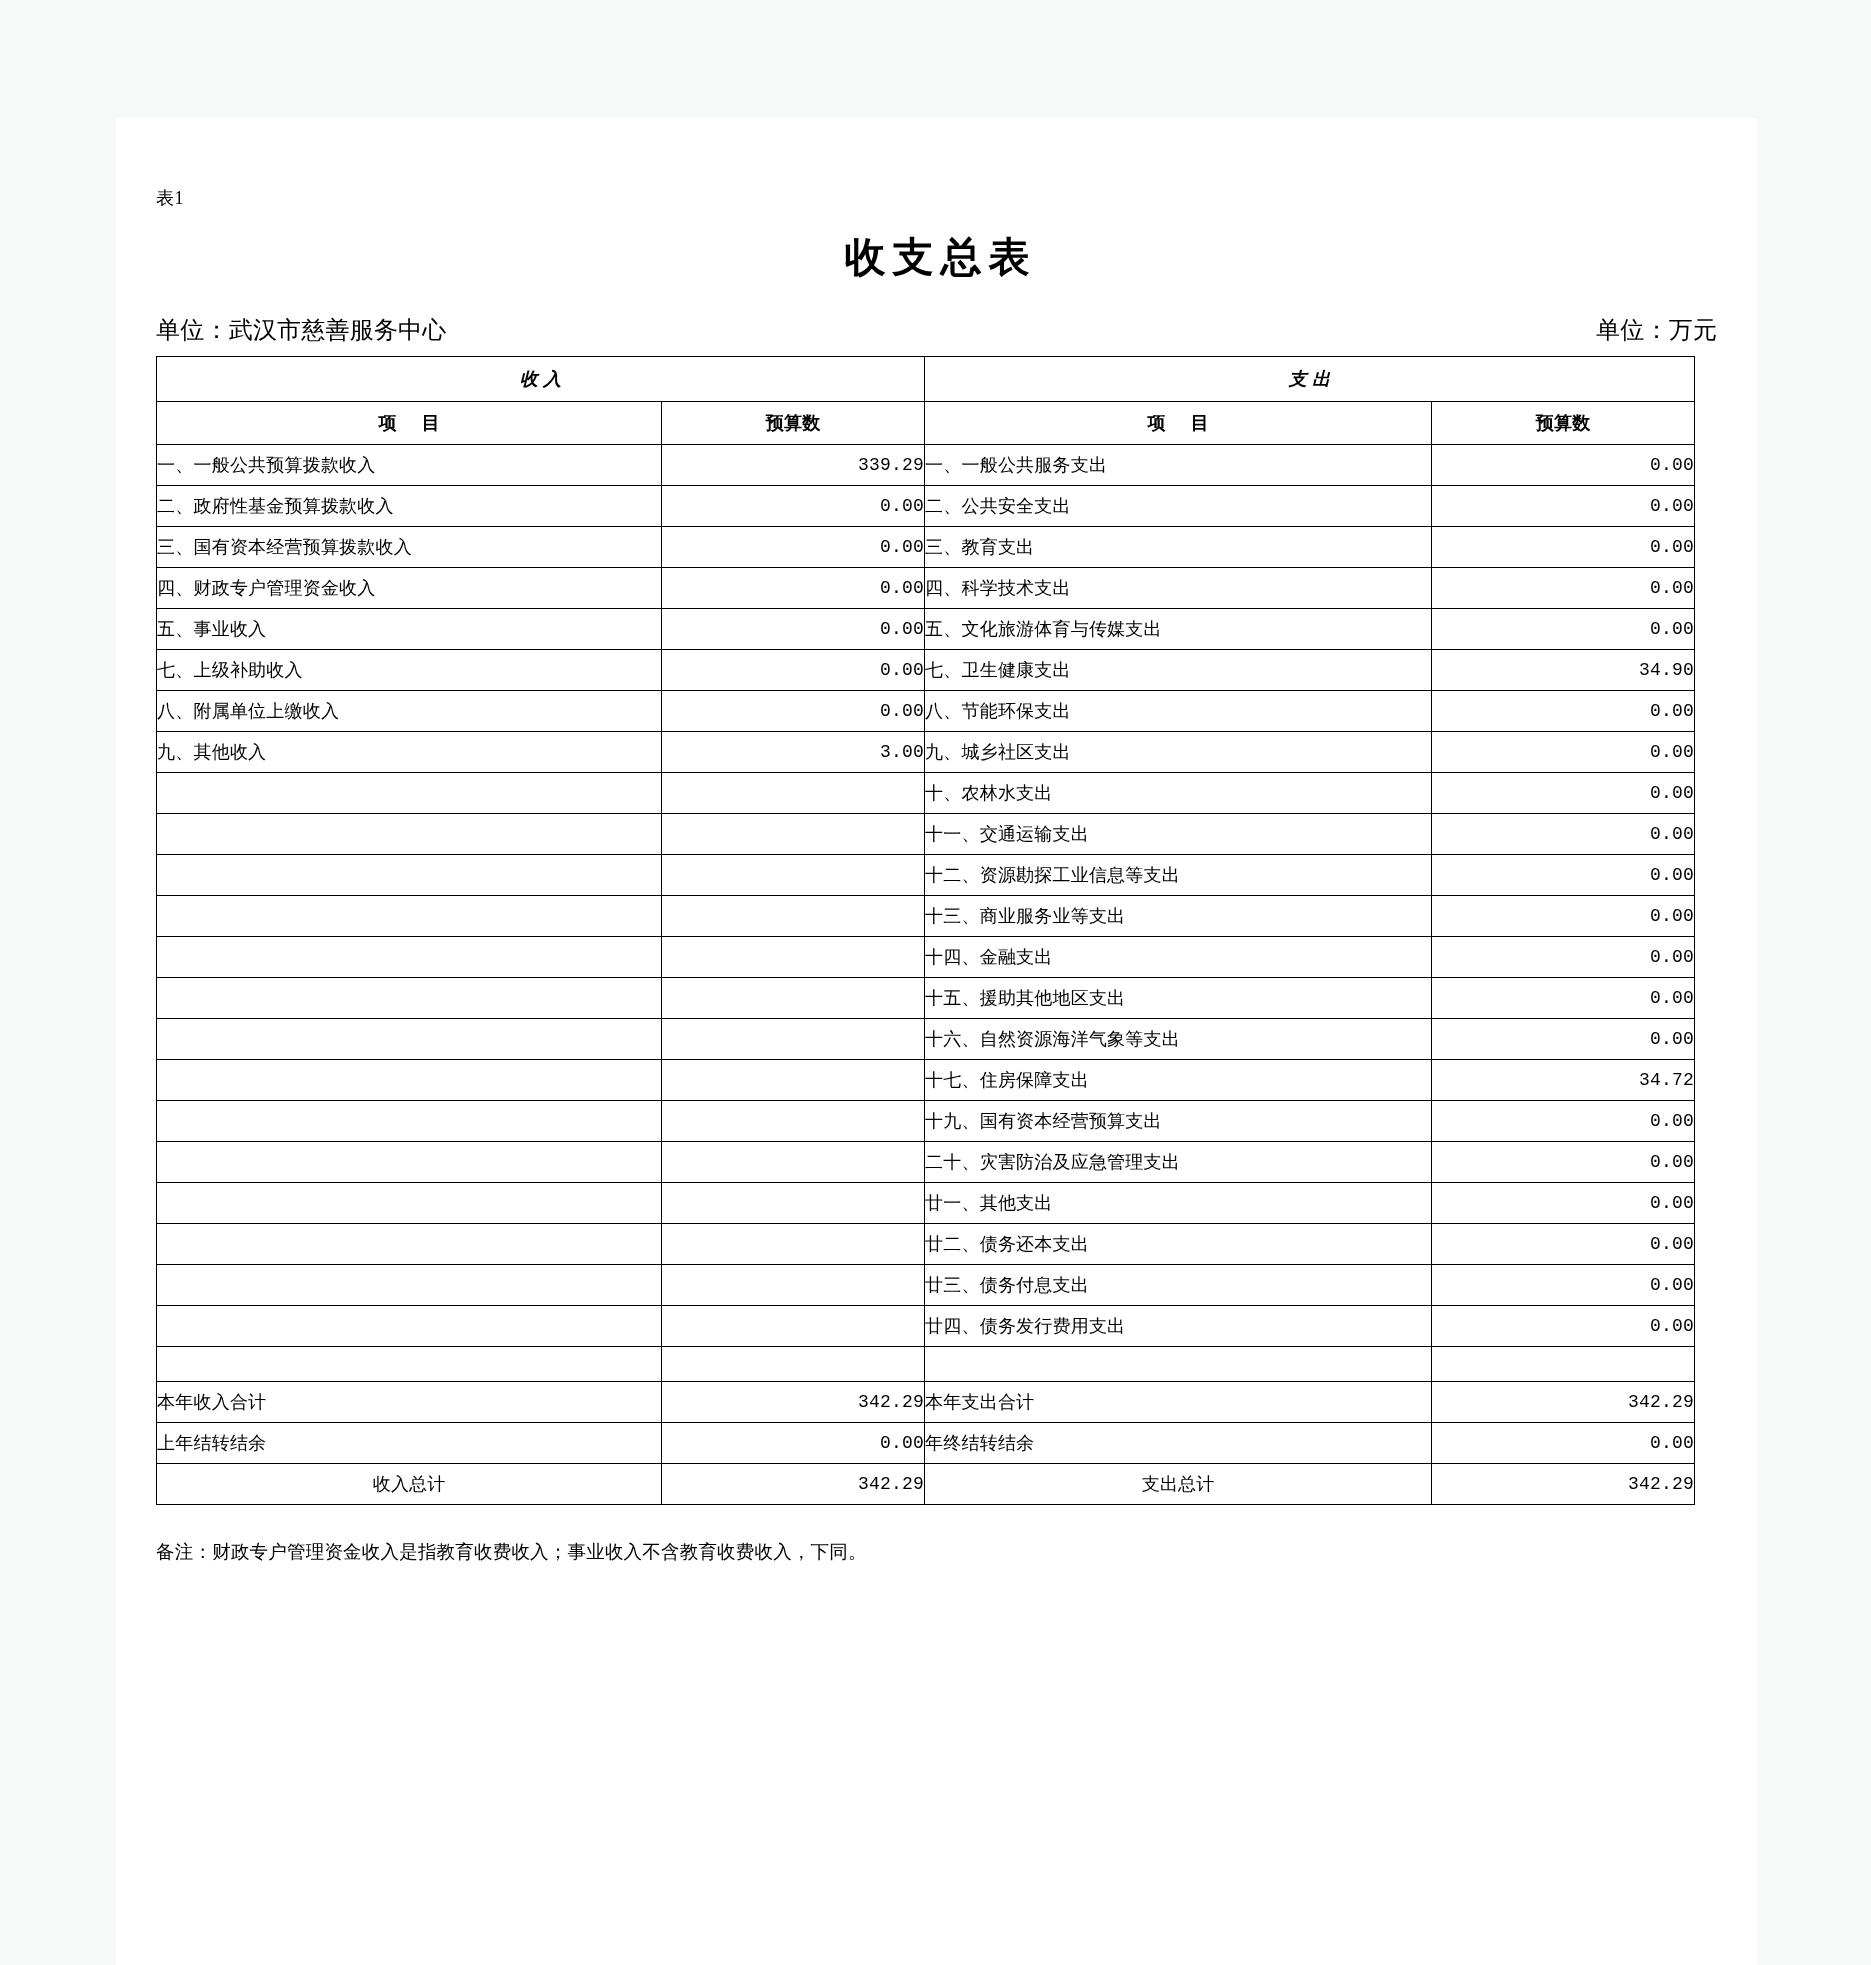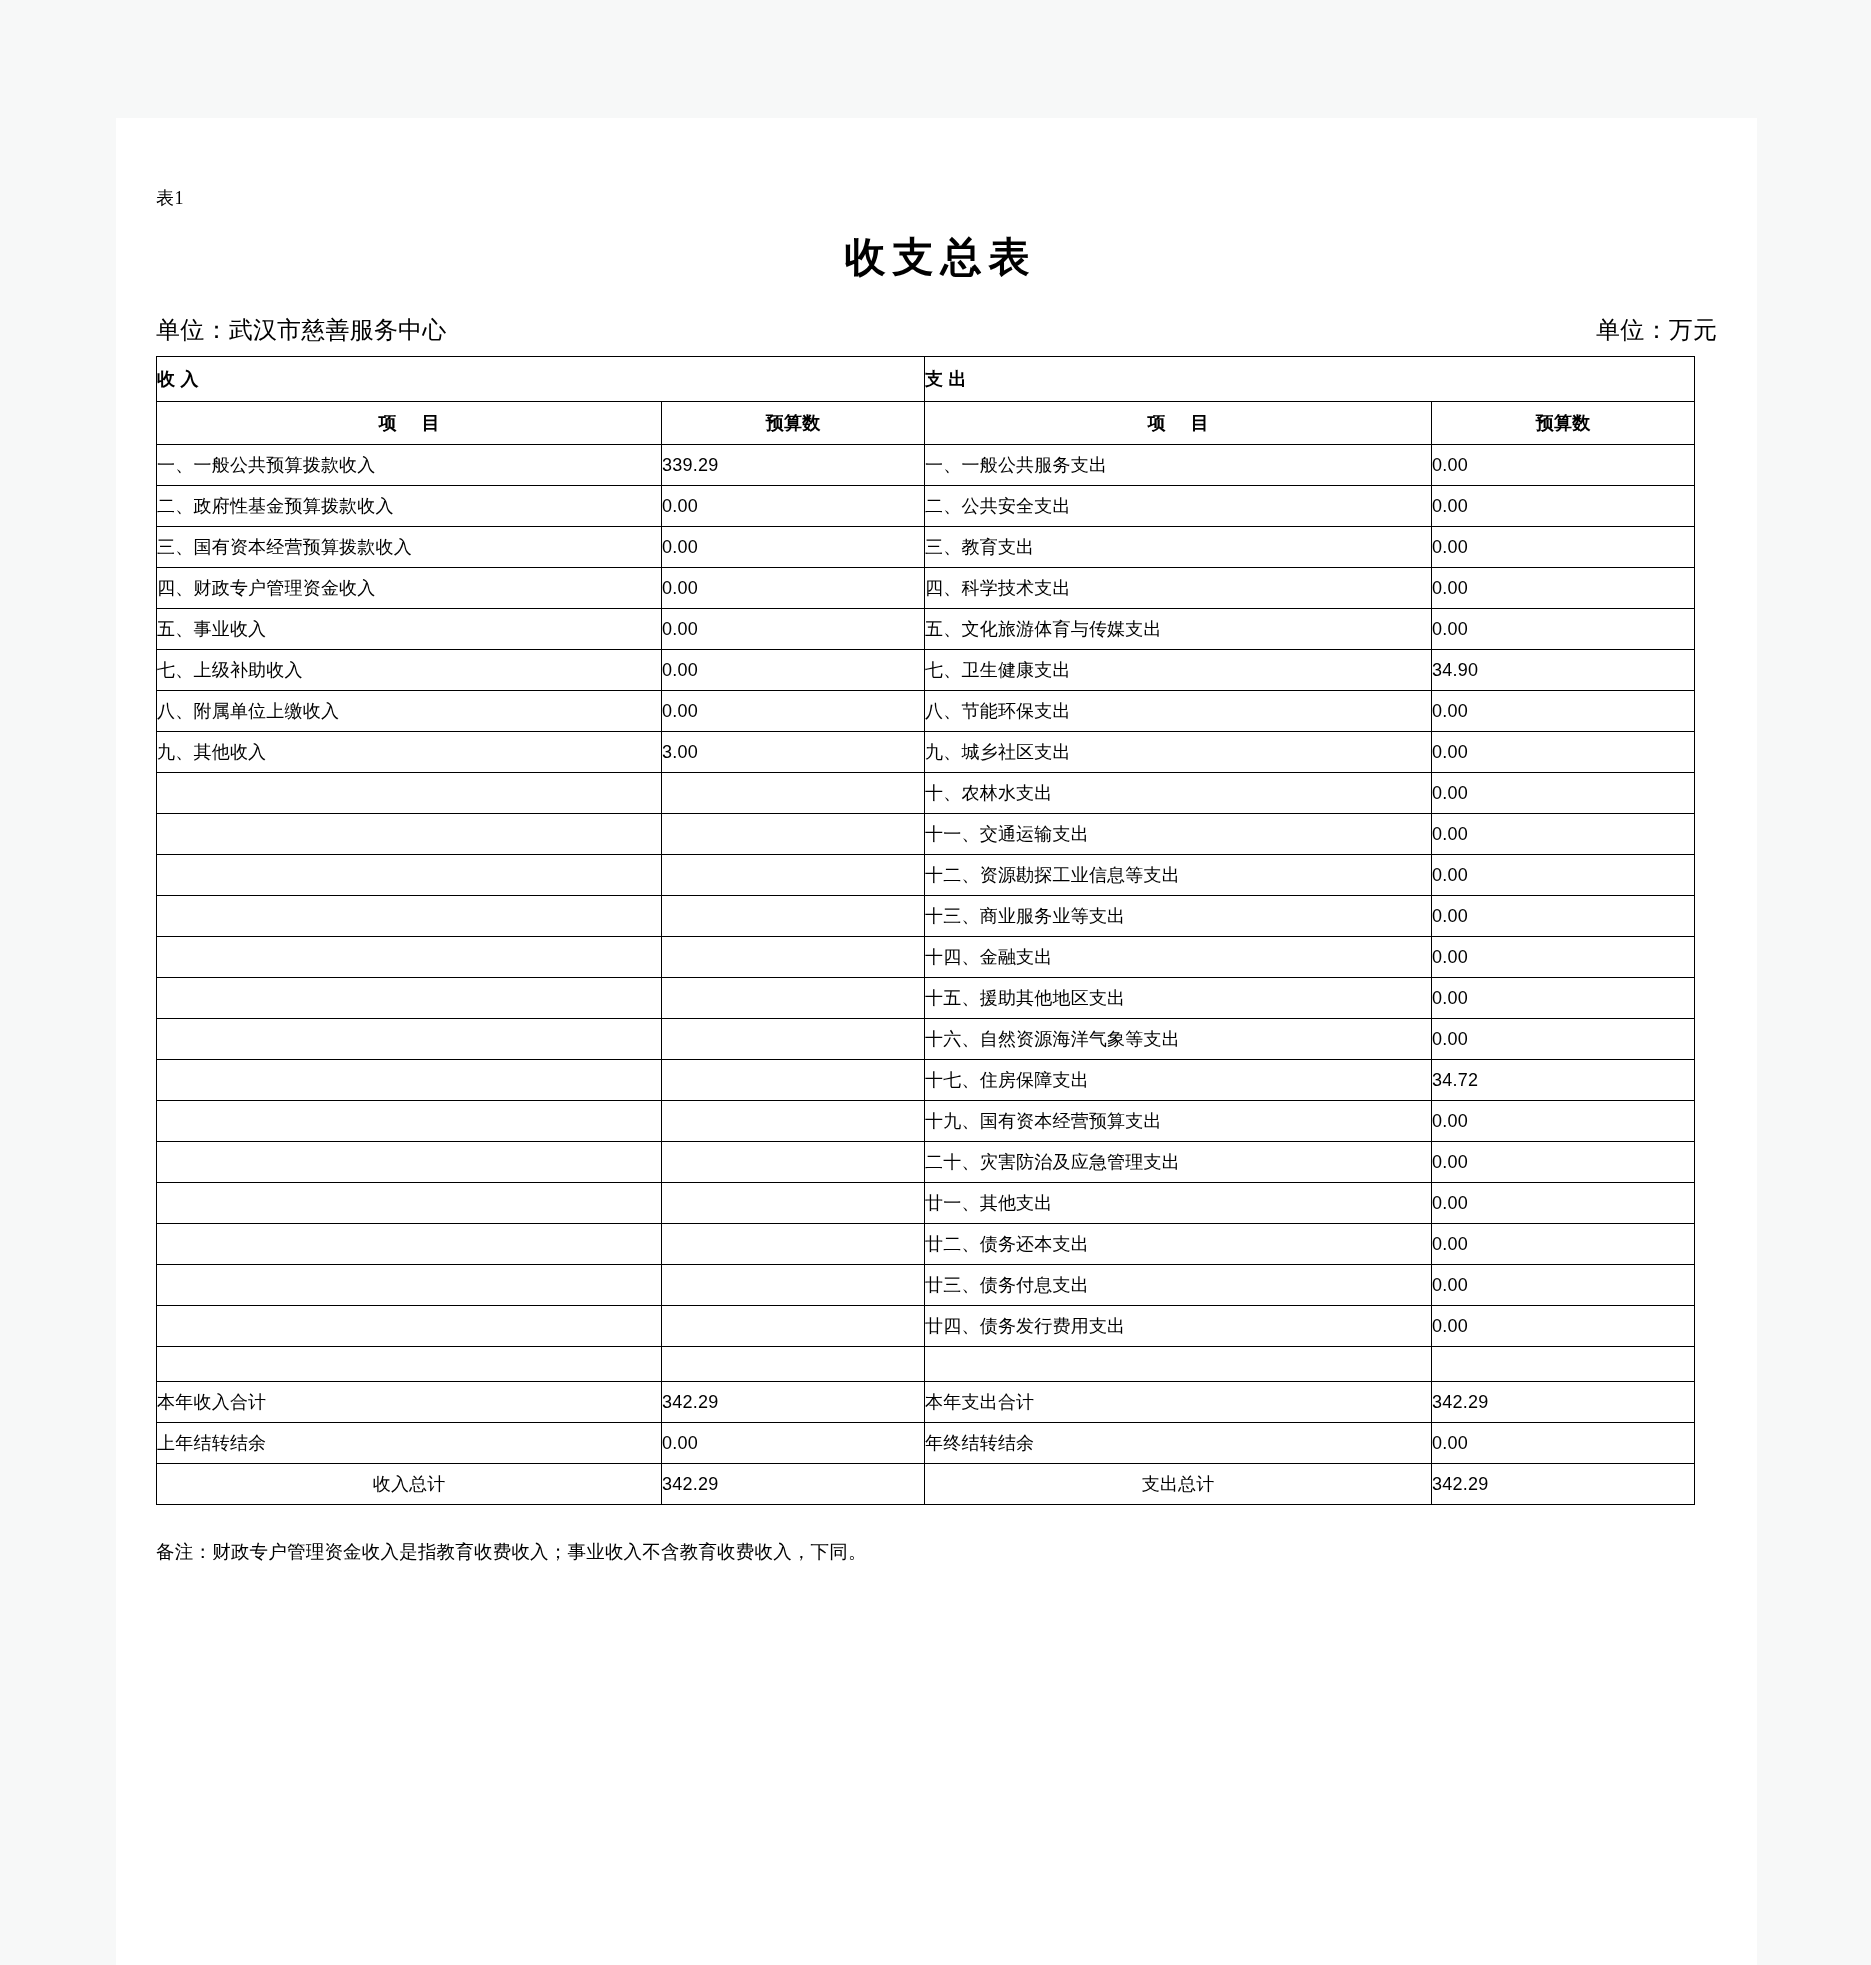--- a/index.html
+++ b/index.html
@@ -77,44 +77,45 @@
     vertical-align: middle;
     letter-spacing: 0.2px;
   }
   
   col.c-item-l { width: 505px; }
   col.c-val-l  { width: 263px; }
   col.c-item-r { width: 507px; }
   col.c-val-r  { width: 263px; }
 
   .hdr-group {
-    text-align: left;
+    text-align: center;
     font-weight: bold;
     font-size: 19.7px;
     letter-spacing: 10.2px;
     height: 44px !important;
     padding-left: 10.2px;
+    font-style: italic;
   }
   .hdr-col {
     text-align: center;
     font-weight: bold;
     font-size: 19px;
     height: 42px !important;
   }
   .hdr-col.spaced { letter-spacing: 10.2px; padding-left: 10.2px; }
 
   td.item {
     padding-left: 6.3px;
     text-align: left;
     white-space: nowrap;
   }
   td.val {
     padding-right: 6.3px;
-    text-align: left;
-    font-family: Liberation Sans, sans-serif;
+    text-align: right;
+    font-family: Liberation Mono, monospace;
     font-size: 17.3px;
     letter-spacing: 0.4px;
   }
   td.center {
     text-align: center;
     letter-spacing: 5.5px;
     padding-left: 5.5px;
   }
   tr.blank td { height: 34px; }
 

